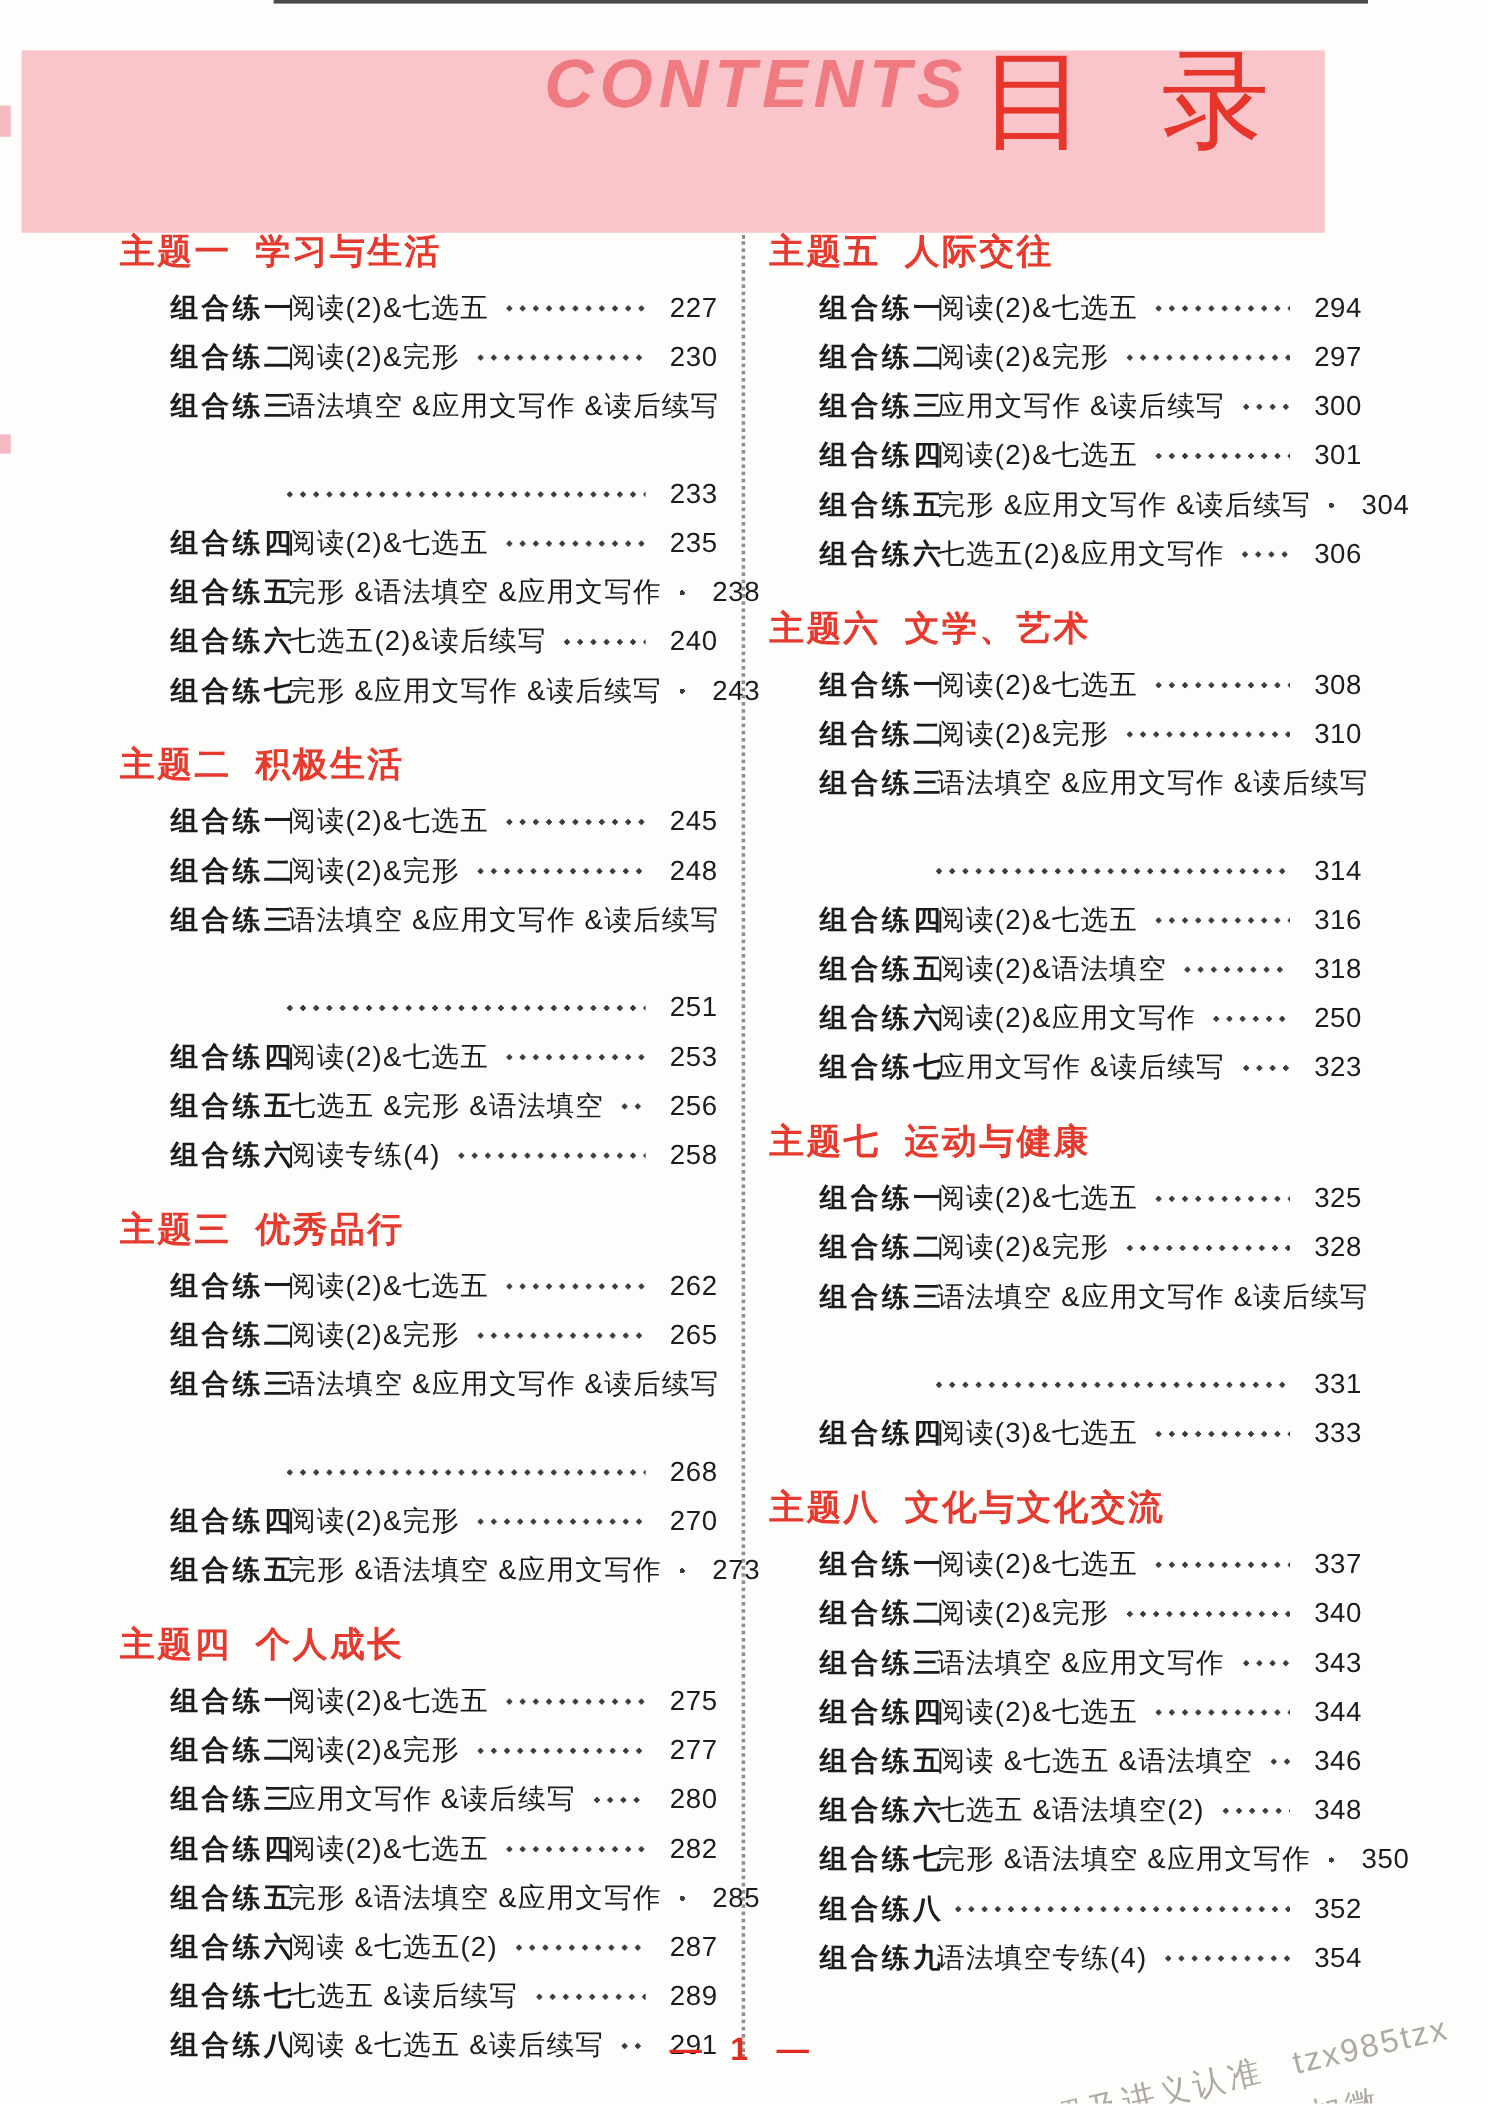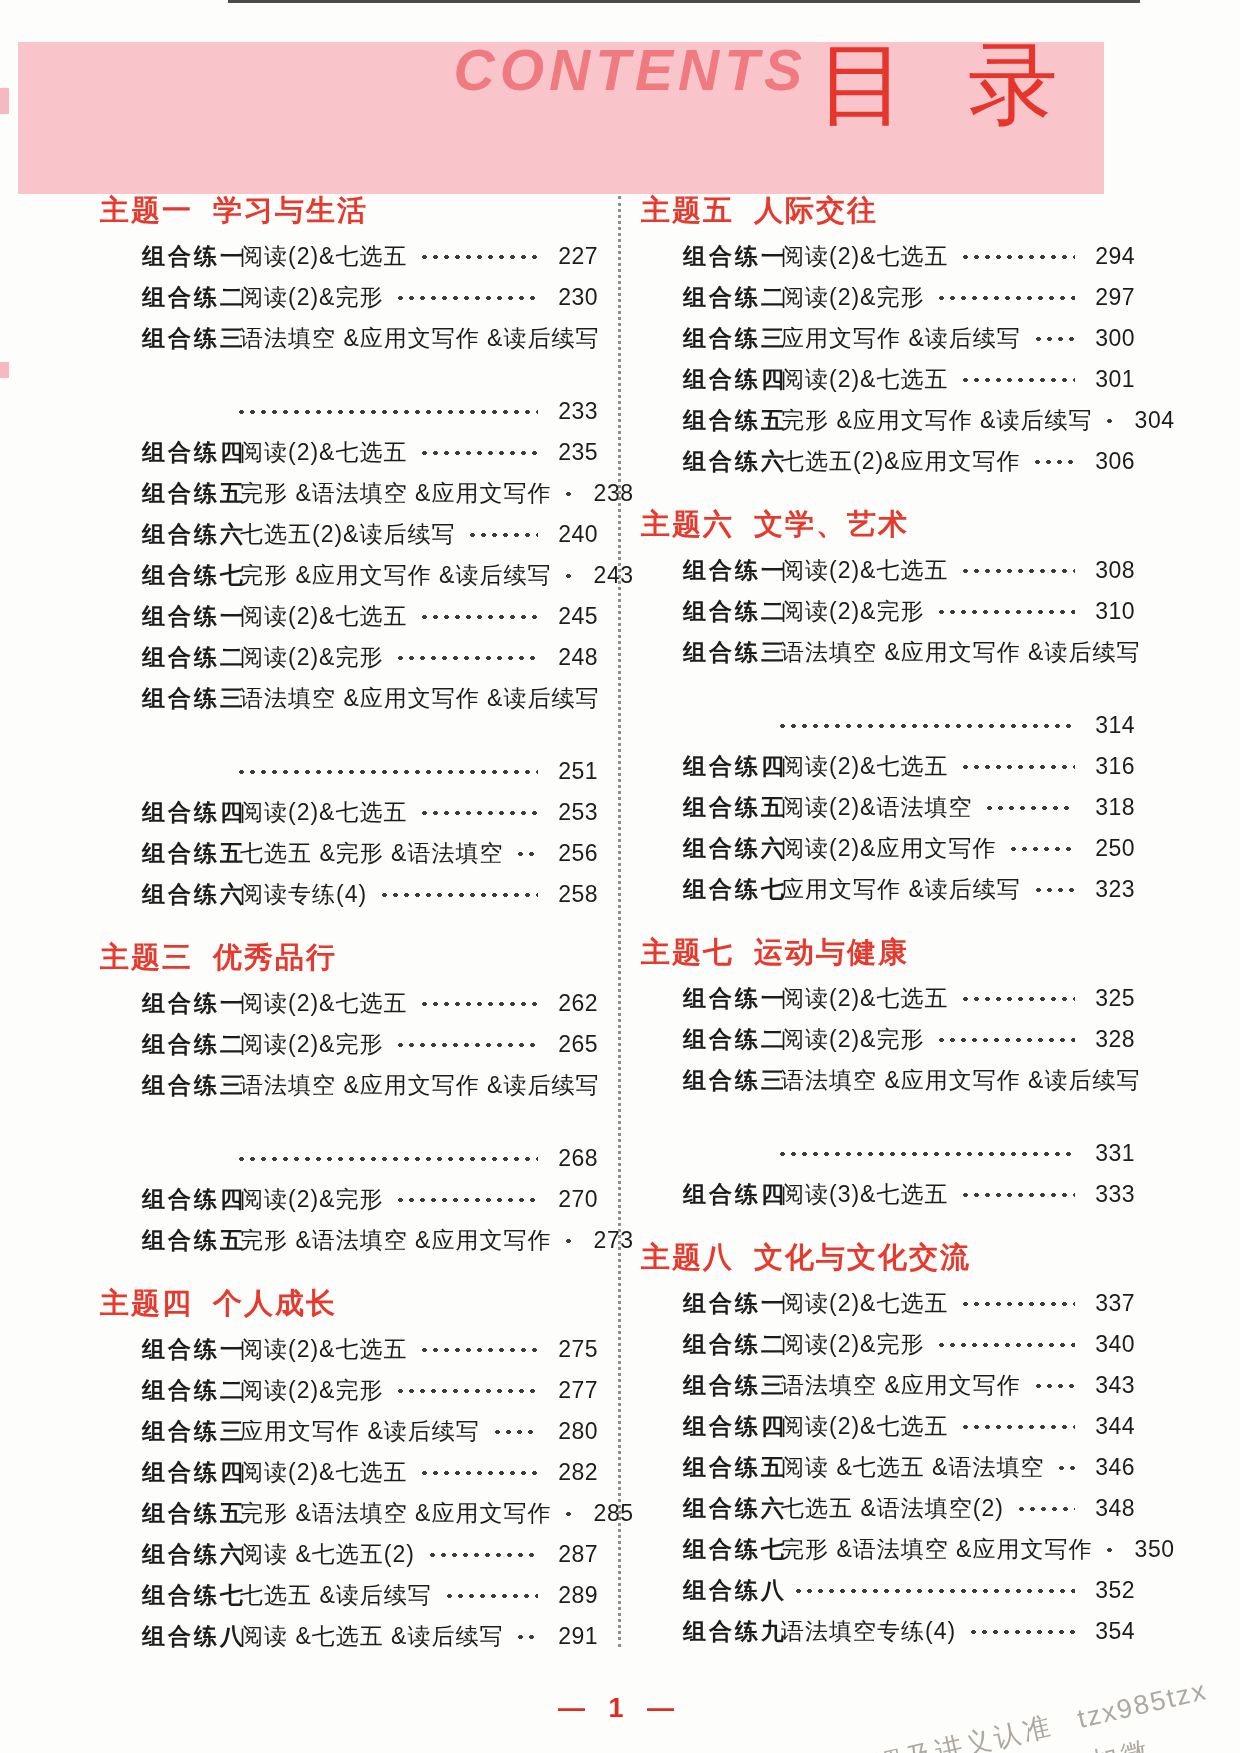--- a/index.html
+++ b/index.html
@@ -144,20 +144,24 @@
               <div class="l1">
                 <span class="e-label">组合练七</span>
                 <span class="e-title">完形 &amp;应用文写作 &amp;读后续写</span>
                 <span class="leader"></span>
                 <span class="e-page">243</span>
               </div>
             </div>
           </div>
         </section>
         <section class="sec">
+          <h2 class="sec-h">
+            <span class="t-label">主题二</span>
+            <span class="t-title">积极生活</span>
+          </h2>
           <div class="entries">
             <div class="entry">
               <div class="l1">
                 <span class="e-label">组合练一</span>
                 <span class="e-title">阅读(2)&amp;七选五</span>
                 <span class="leader"></span>
                 <span class="e-page">245</span>
               </div>
             </div>
             <div class="entry">

